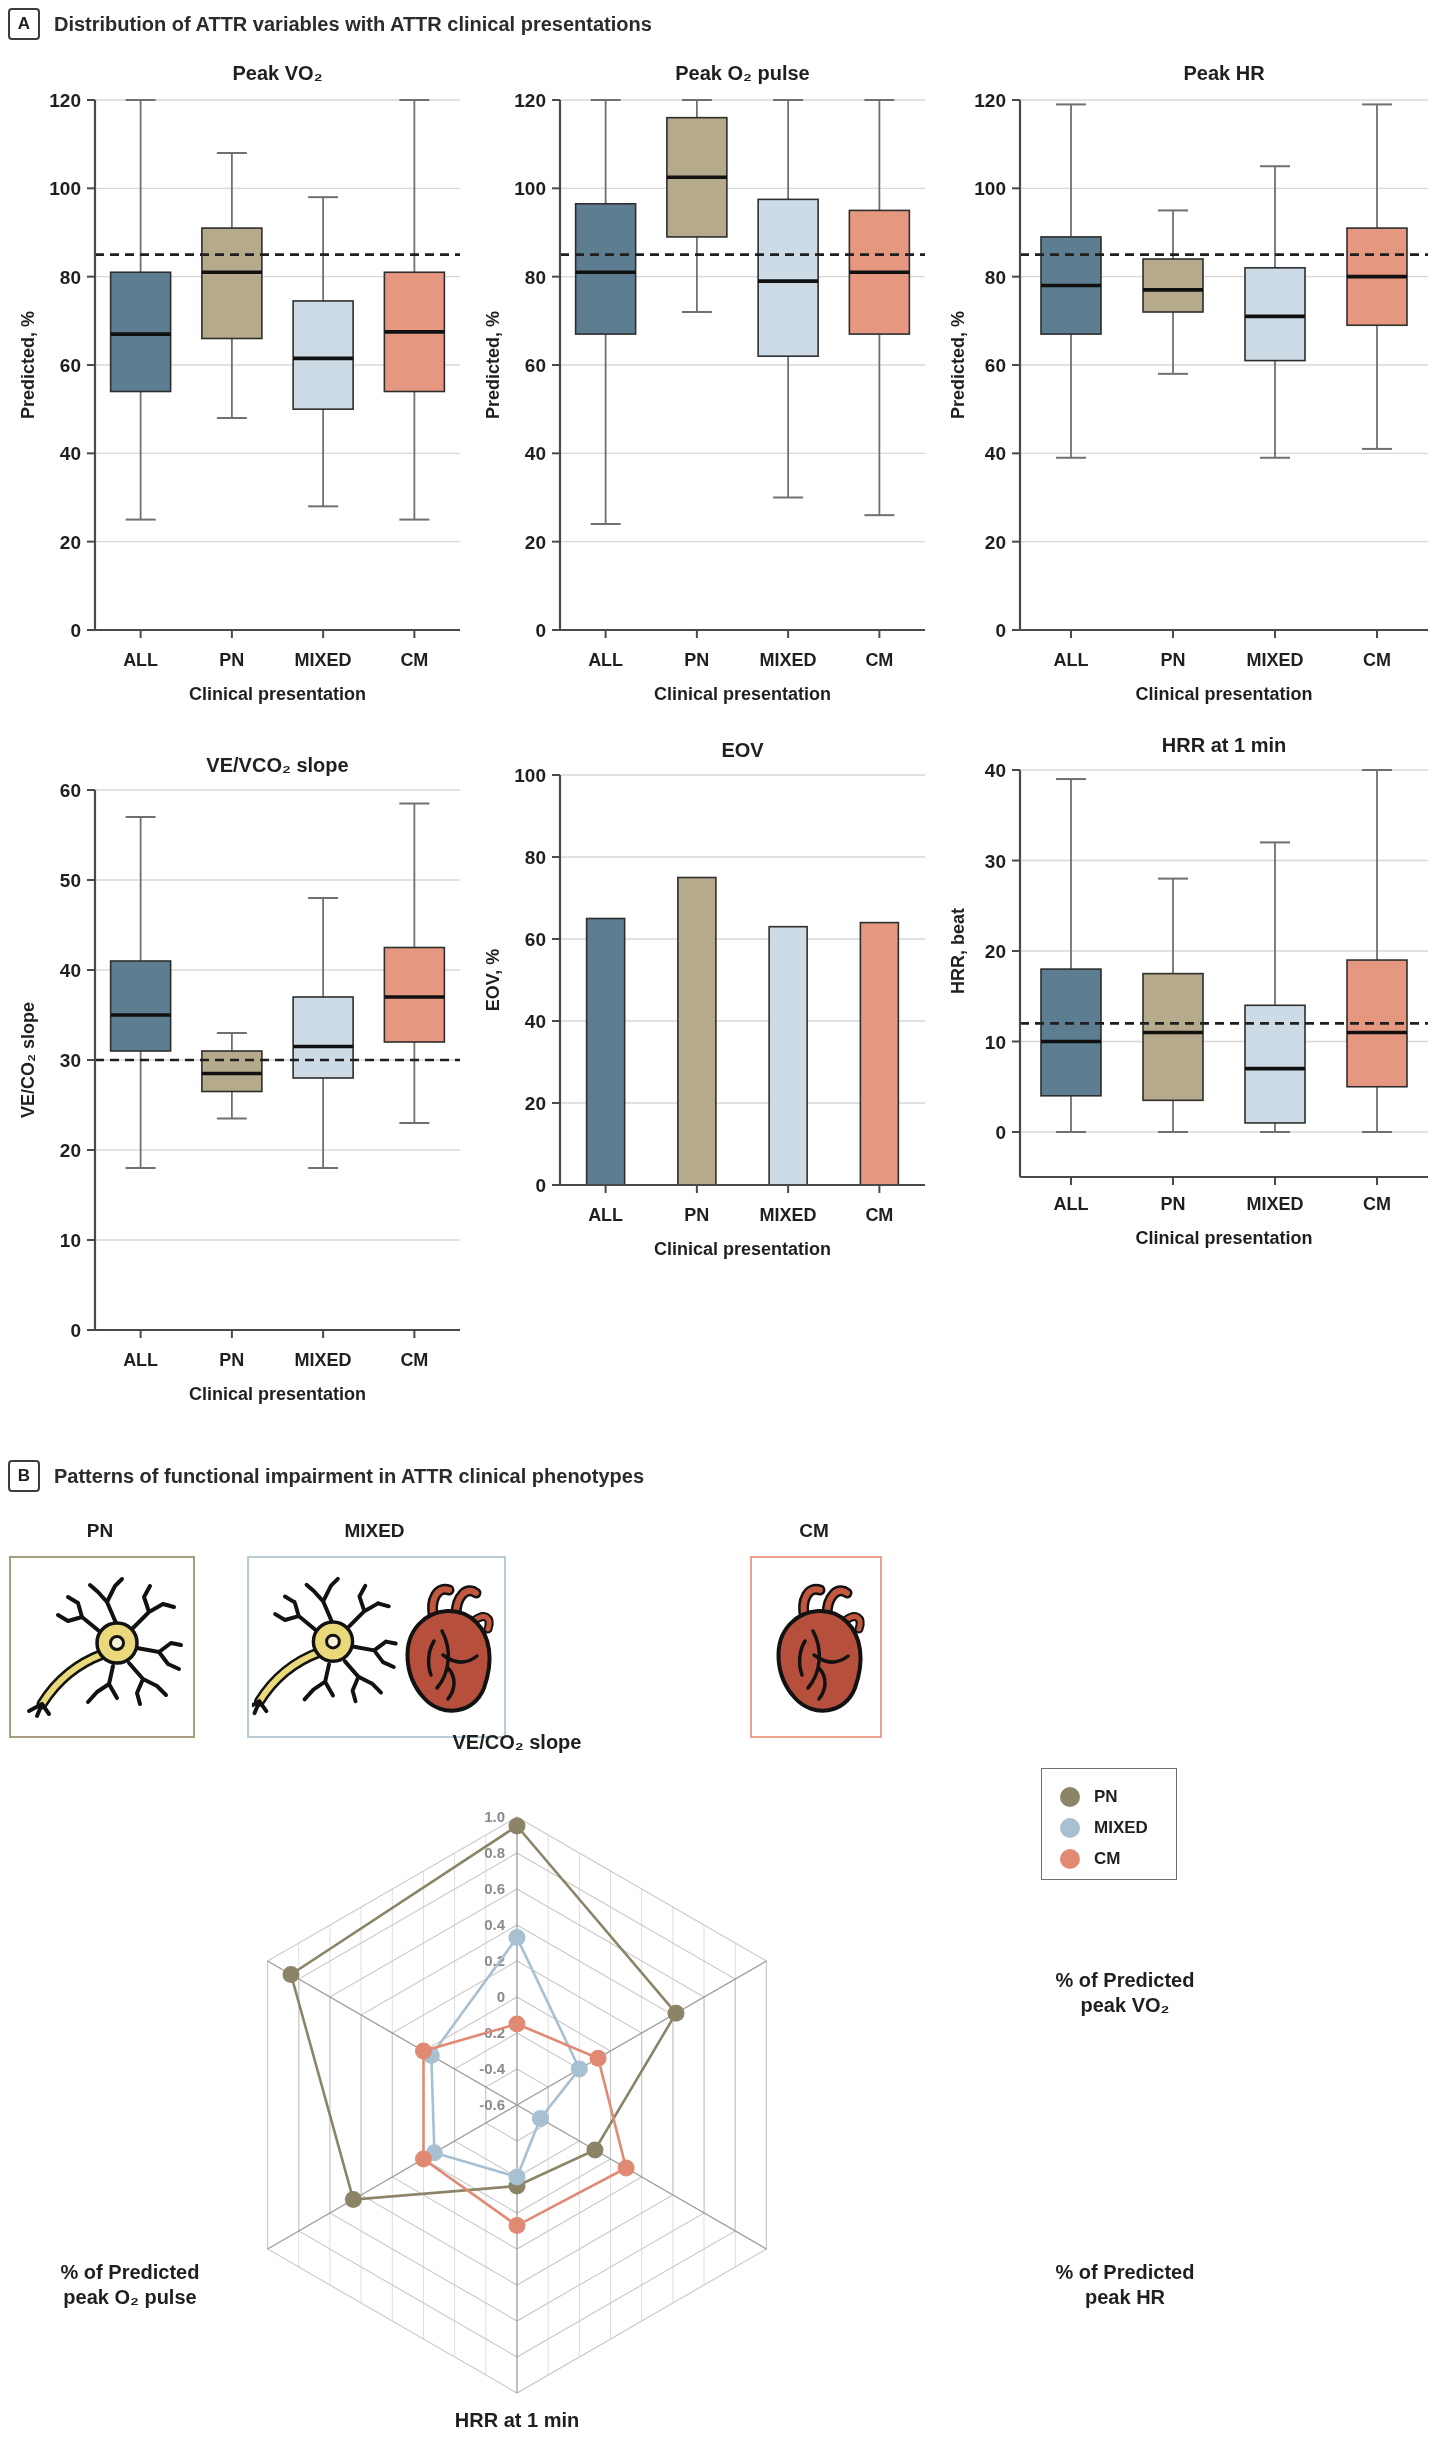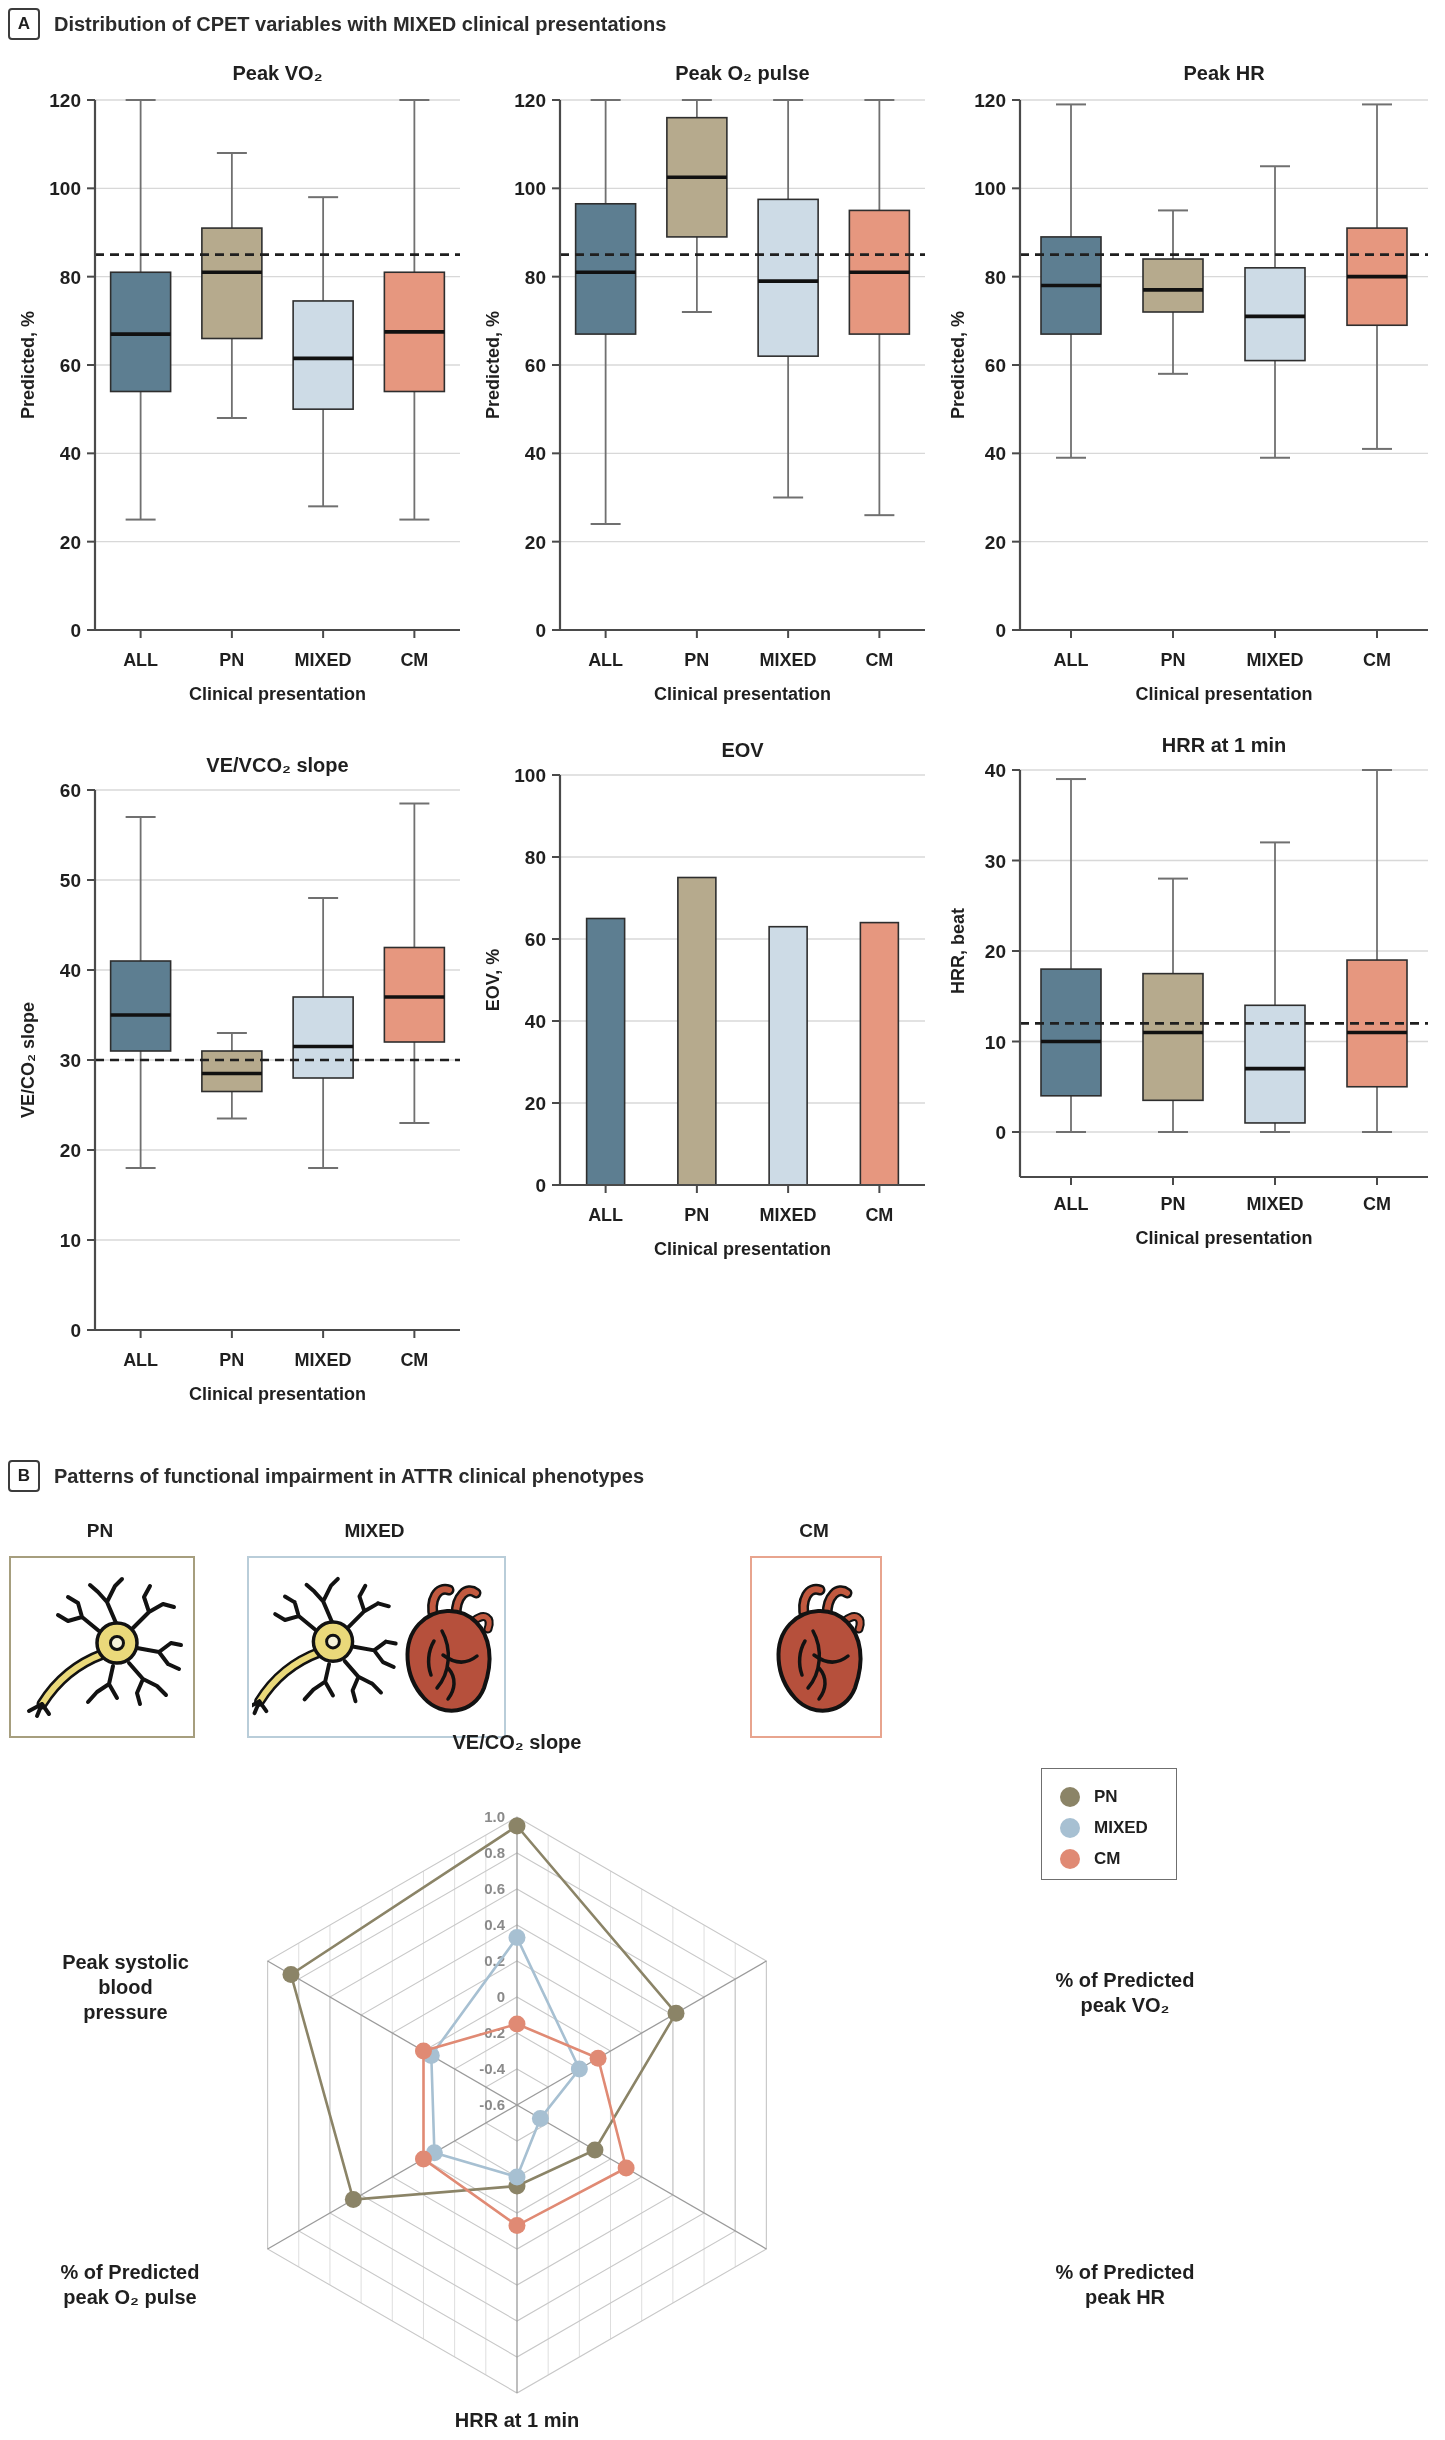--- a/index.html
+++ b/index.html
@@ -59,21 +59,21 @@
           <path d="M53,84 C65,93 77,93 87,85"></path>
           <path d="M58,97 C67,107 65,119 58,128"></path>
           <path d="M44,70 C38,80 37,93 41,104"></path>
         </g>
       </g>
     </defs>
   </svg>
 
   <div class="panel-header" style="left:8px;top:8px;">
     <div class="badge">A</div>
-    <div class="panel-title">Distribution of CPET variables with MIXED clinical presentations</div>
+    <div class="panel-title">Distribution of ATTR variables with ATTR clinical presentations</div>
   </div>
 
   <svg id="chart-0" class="chart" width="460" height="672" style="left: 10px; top: 40px;">
       <line x1="85" y1="590" x2="450" y2="590" stroke="#d8d8d8" stroke-width="1.3"></line>
       <line x1="77" y1="590" x2="85" y2="590" stroke="#4a4a4a" stroke-width="2"></line>
       <text x="71" y="597" font-size="19" font-weight="700" fill="#1f1f1f" text-anchor="end">0</text>
       <line x1="85" y1="501.6666666666667" x2="450" y2="501.6666666666667" stroke="#d8d8d8" stroke-width="1.3"></line>
       <line x1="77" y1="501.6666666666667" x2="85" y2="501.6666666666667" stroke="#4a4a4a" stroke-width="2"></line>
       <text x="71" y="508.6666666666667" font-size="19" font-weight="700" fill="#1f1f1f" text-anchor="end">20</text>
       <line x1="85" y1="413.33333333333337" x2="450" y2="413.33333333333337" stroke="#d8d8d8" stroke-width="1.3"></line>
@@ -542,16 +542,13 @@
     </svg>
 
   <div class="radar-label" style="left:377px;top:1730px;width:280px;">VE/CO₂ slope</div>
   <div class="radar-label" style="left:1000px;top:1968px;width:250px;">% of Predicted
 peak VO₂</div>
   <div class="radar-label" style="left:1000px;top:2260px;width:250px;">% of Predicted
 peak HR</div>
   <div class="radar-label" style="left:377px;top:2408px;width:280px;">HRR at 1 min</div>
   <div class="radar-label" style="left:0px;top:2260px;width:260px;">% of Predicted
 peak O₂ pulse</div>
-  <div class="radar-label" style="left:18px;top:1950px;width:215px;">Peak systolic
-blood
-pressure</div>
 </div>
 
 </body></html>

